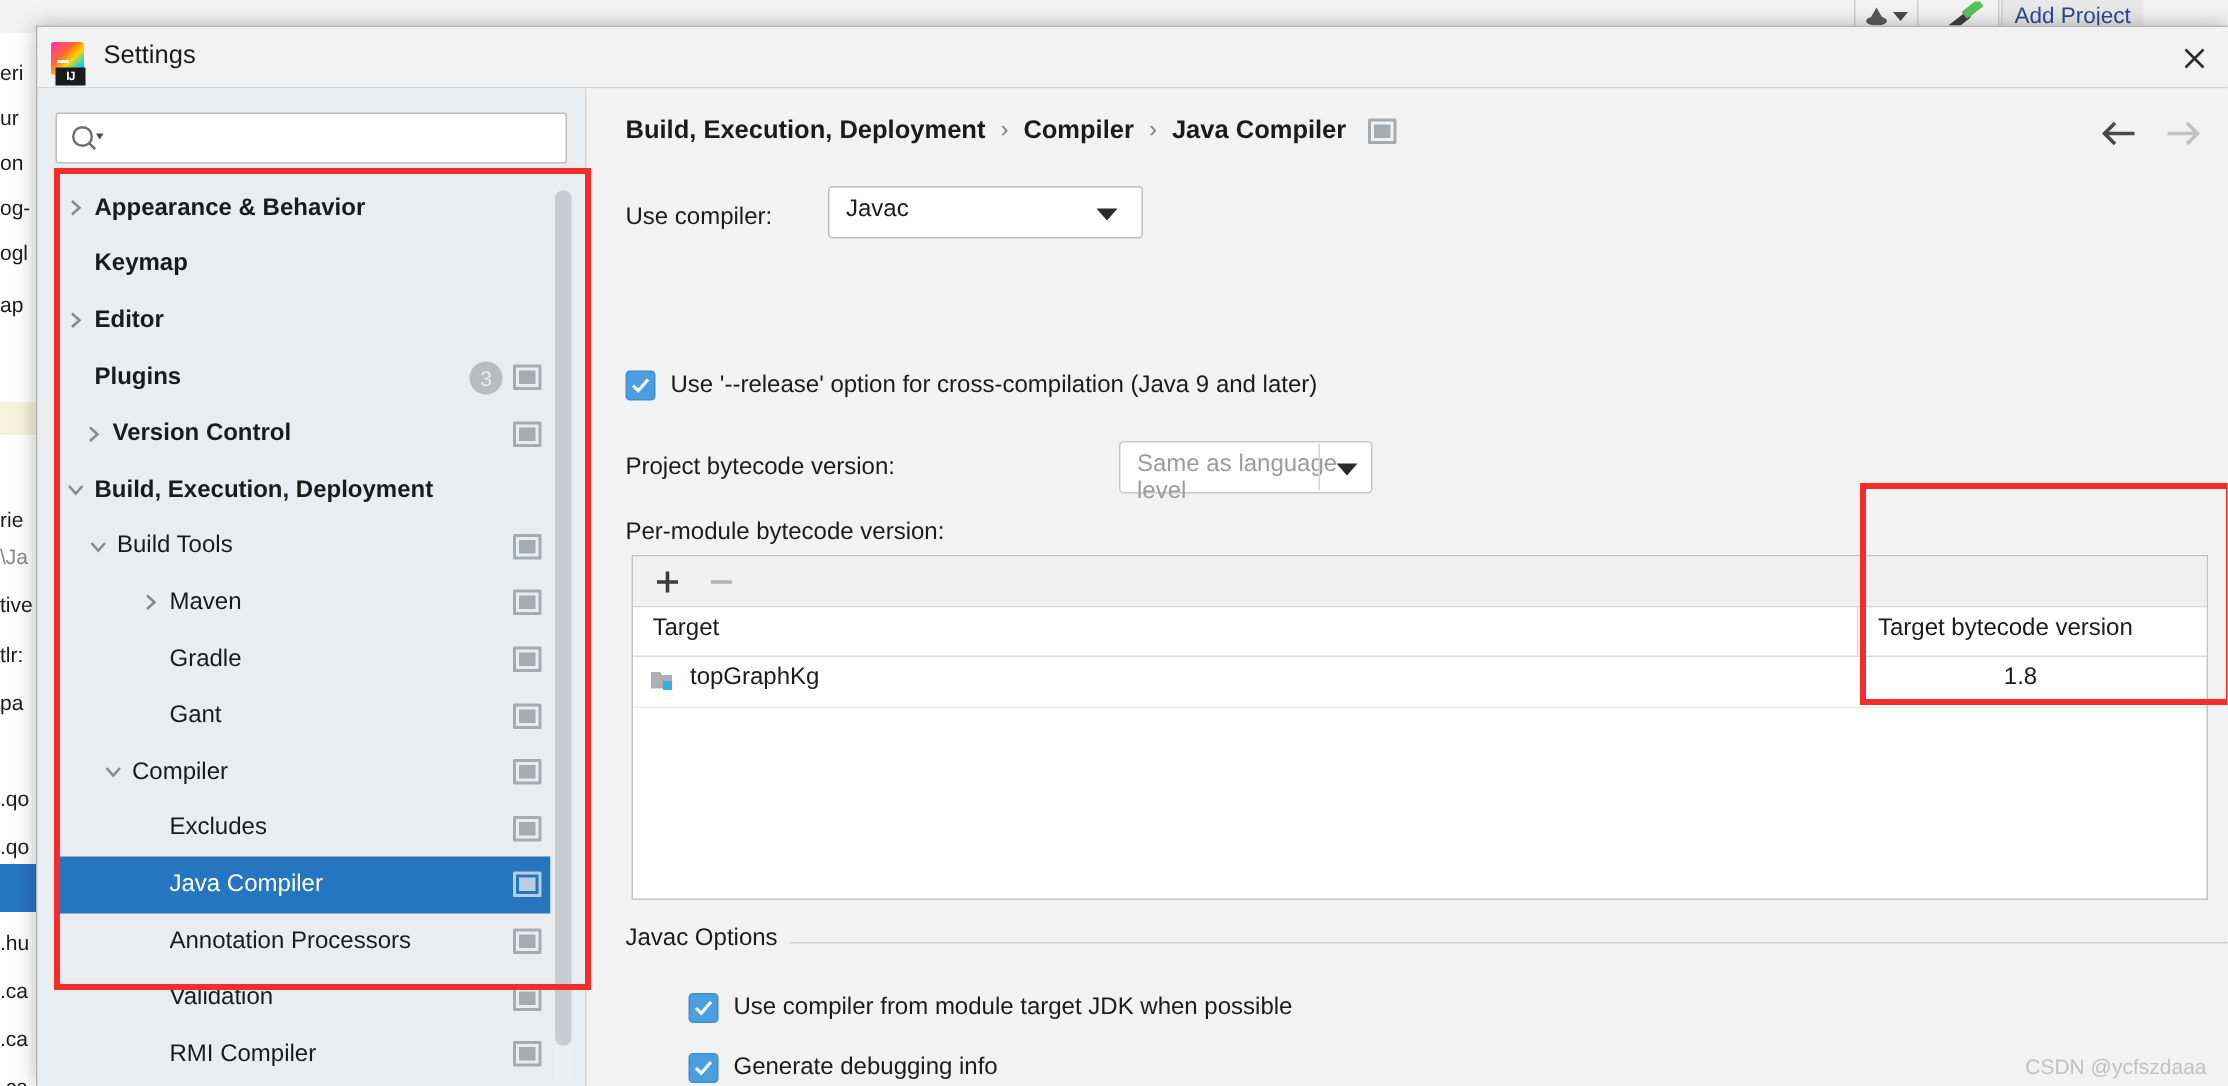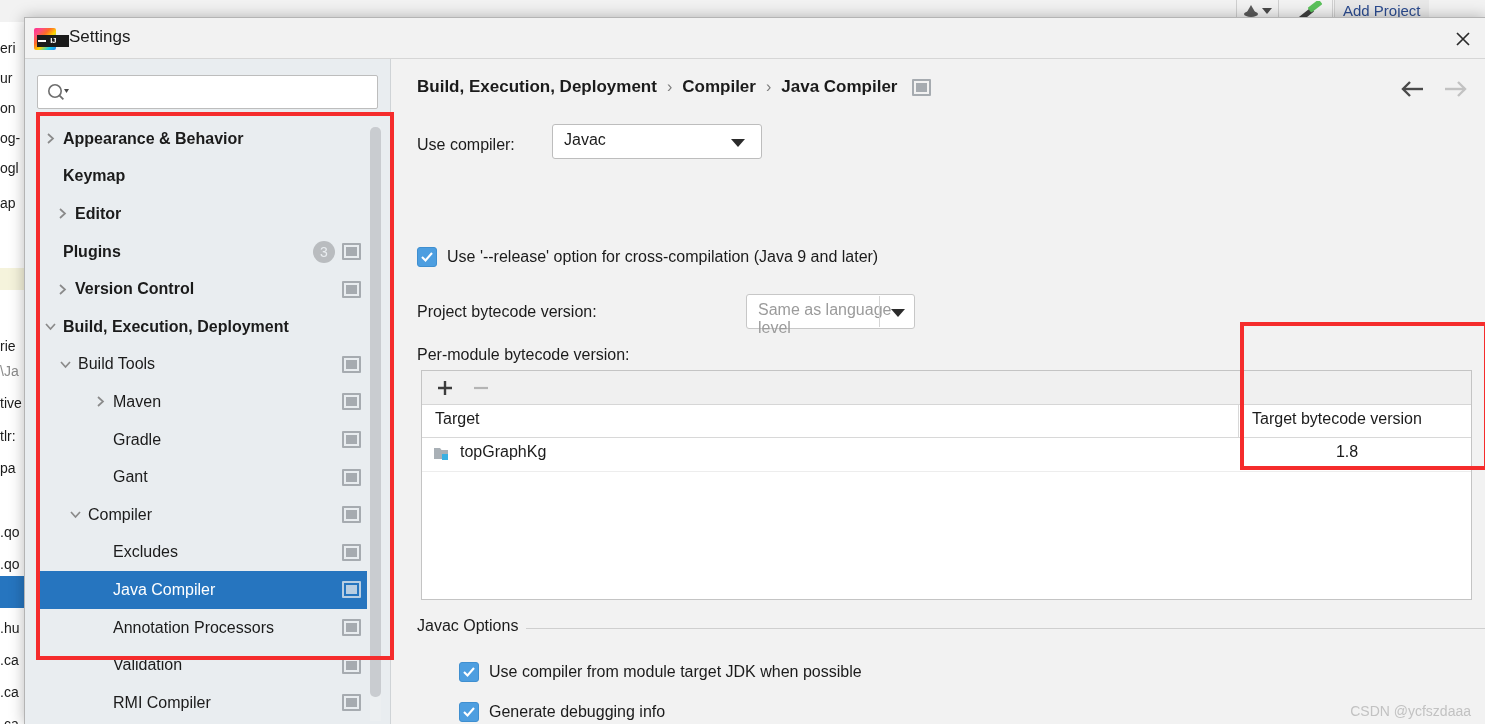--- a/index.html
+++ b/index.html
@@ -49,21 +49,21 @@
     overflow:hidden;
   }
   #titlebar{
     position:relative;height:40px;background:#f2f2f2;border-bottom:1px solid #d6d6d6;
   }
   #ij-logo{
     position:absolute;left:9px;top:10px;width:22px;height:22px;border-radius:2px;
     background:linear-gradient(135deg,#ff318c 0%,#fd4b86 18%,#ff6b28 38%,#ffd400 58%,#16d1e8 80%,#2d7cf6 100%);
   }
   #ij-logo .ij-inner{
-    position:absolute;left:3px;top:7px;width:32px;height:12px;background:#1b1b1b;
+    position:absolute;left:3px;top:17px;width:20px;height:12px;background:#1b1b1b;
     color:#fff;font-size:8px;font-weight:bold;line-height:12px;text-align:center;
     font-family:"Liberation Sans", sans-serif;letter-spacing:-0.5px;
   }
   #ij-logo .ij-bar{position:absolute;left:4px;top:12px;width:8px;height:2px;background:#fff;}
   #dlg-title{
     position:absolute;left:44px;top:9px;font-size:17px;color:#1b1b1b;
   }
   #close-btn{
     position:absolute;right:10px;top:8px;width:26px;height:26px;cursor:pointer;
   }
@@ -290,21 +290,21 @@
               </svg>
             </span>
             <span class="tlabel">Appearance &amp; Behavior</span>
             <span style="width: 15px; flex: 0 0 15px; margin-right: 6px;"></span>
           </div>
           <div class="tnode bold" style="padding-left: 0px;">
             <span class="tw"></span>
             <span class="tlabel">Keymap</span>
             <span style="width: 15px; flex: 0 0 15px; margin-right: 6px;"></span>
           </div>
-          <div class="tnode bold" style="padding-left: 12px;">
+          <div class="tnode bold" style="padding-left: 0px;">
             <span class="tw">
               <svg class="arrow" width="11" height="13" viewBox="0 0 11 13">
                 <path d="M3 2 L8 6.5 L3 11" stroke="#8a8a8a" stroke-width="1.7" fill="none"></path>
               </svg>
             </span>
             <span class="tlabel">Editor</span>
             <span style="width: 15px; flex: 0 0 15px; margin-right: 6px;"></span>
           </div>
           <div class="tnode bold" style="padding-left: 0px;">
             <span class="tw"></span>

